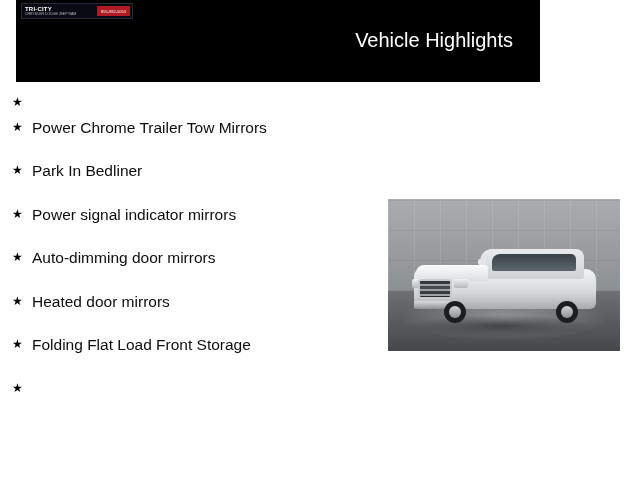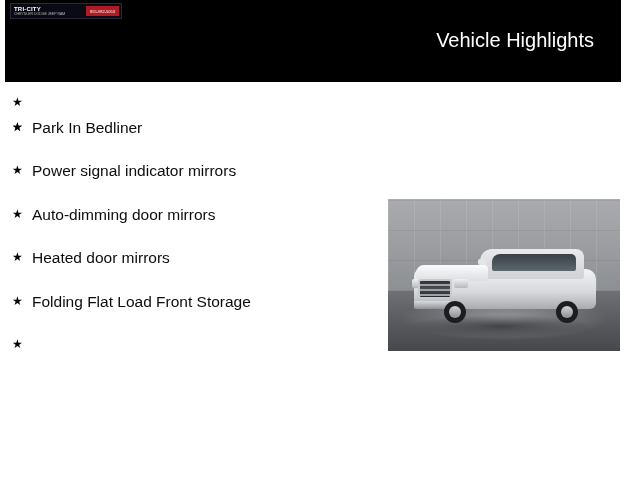--- a/index.html
+++ b/index.html
@@ -14,23 +14,23 @@
     overflow: hidden;
   }
   .slide {
     position: relative;
     width: 640px;
     height: 480px;
     background: #ffffff;
   }
   .header {
     position: absolute;
-    left: 5px;
+    left: 16px;
     top: 0;
-    width: 616px;
+    width: 524px;
     height: 82px;
     background: #000000;
   }
   .logo {
     position: absolute;
     left: 5px;
     top: 3px;
     width: 112px;
     height: 16px;
     background: #0a0a14;
@@ -267,20 +267,21 @@
     <div class="header-title">Vehicle Highlights</div>
   </div>
 
   <div class="content">
     <ul class="features">
       <li>
         <span class="bullet">★</span>
       </li>
       <li>
         <span class="bullet">★</span>
+        <span>Power Chrome Trailer Tow Mirrors</span>
       </li>
       <li>
         <span class="bullet">★</span>
         <span>Park In Bedliner</span>
       </li>
       <li>
         <span class="bullet">★</span>
         <span>Power signal indicator mirrors</span>
       </li>
       <li>

